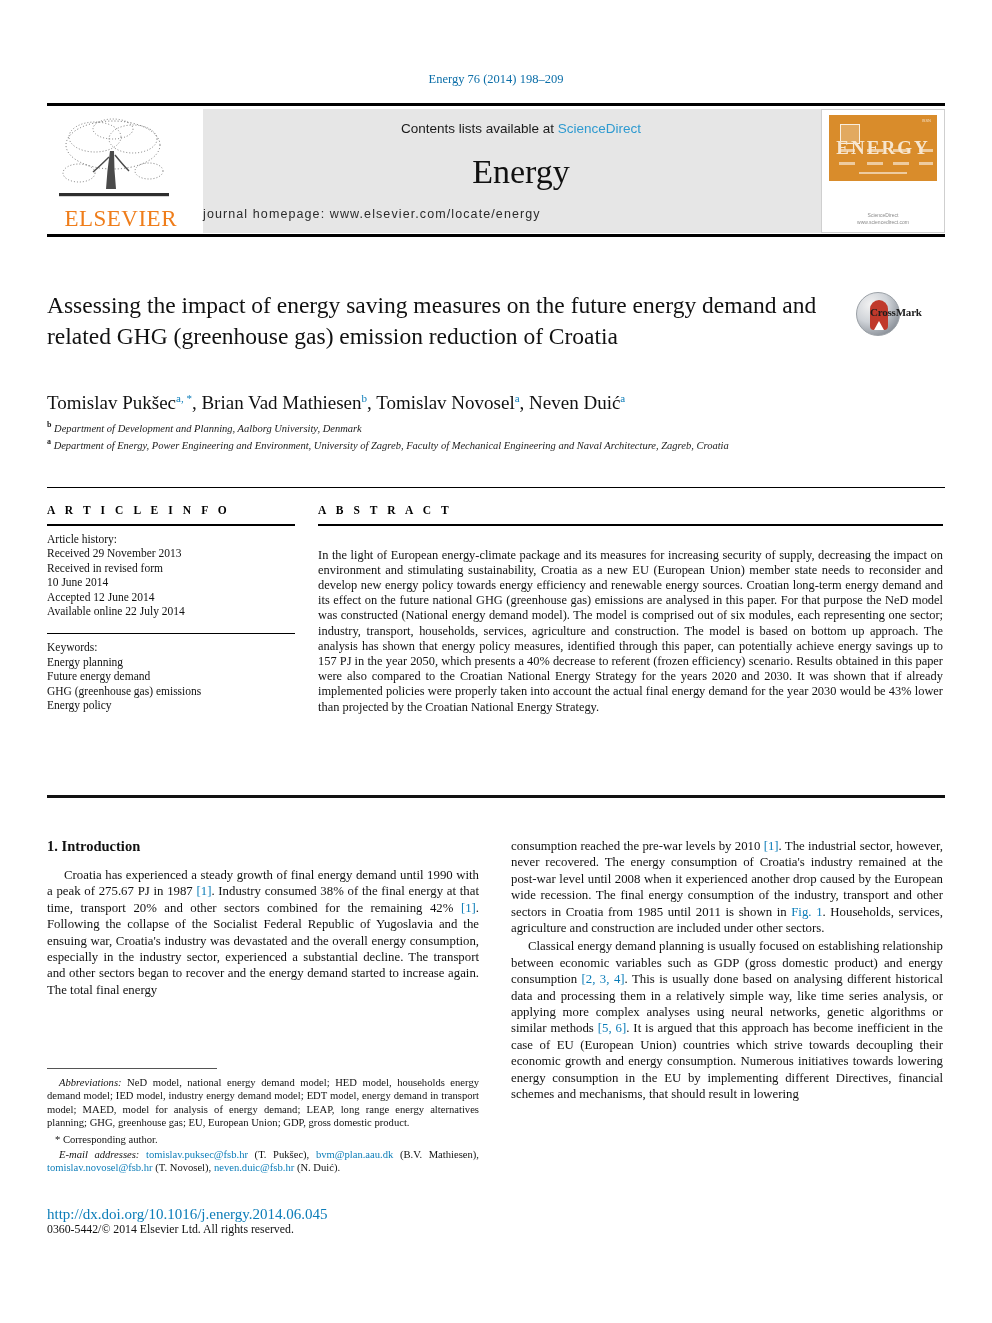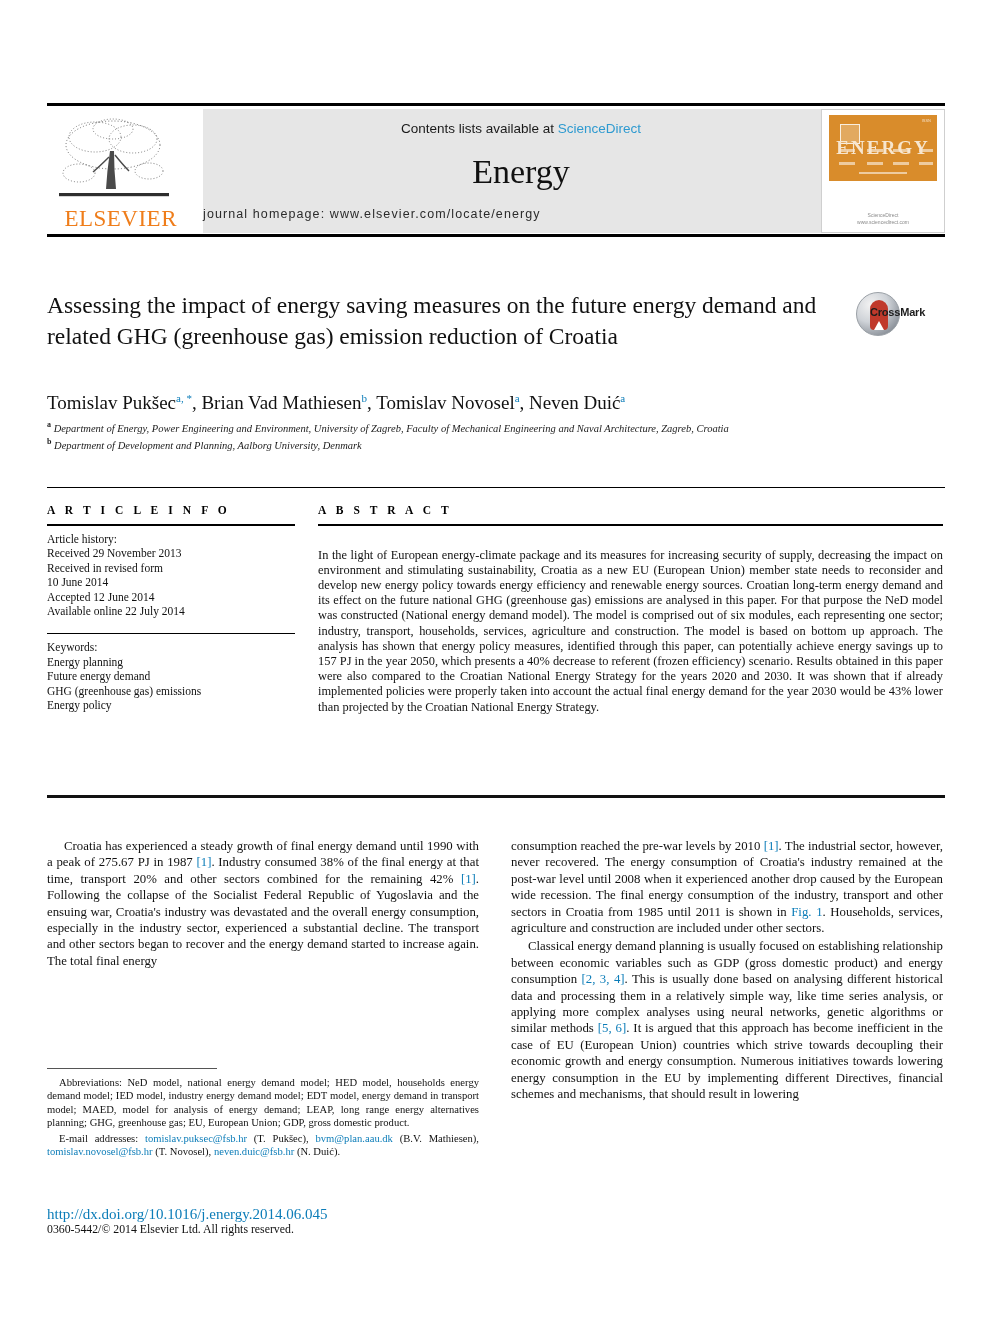--- a/index.html
+++ b/index.html
@@ -210,21 +210,21 @@
   .crossmark-notch {
     position: absolute;
     left: 17px; top: 28px;
     width: 10px; height: 9px;
     background: #ffffff;
     clip-path: polygon(50% 0%, 100% 100%, 0% 100%);
   }
   .crossmark-label {
     position: absolute;
     left: 14px; top: 14px;
-    font-family: Liberation Sans, sans-serif;
+    font-family: Liberation Serif, serif;
     font-size: 11px;
     font-weight: bold;
     color: #1c1c1c;
     letter-spacing: -0.2px;
   }
 
   
   .authors {
     position: absolute;
     left: 47px; top: 386px;
@@ -371,20 +371,21 @@
     position: absolute;
     left: 47px; top: 1076px;
     width: 432px;
     font-family: "Liberation Serif", serif;
     font-size: 10.6px;
     line-height: 13.4px;
     text-align: justify;
     color: #111;
   }
   .footnotes .abbr-label {
+    font-style: italic;
   }
   .fn-corr {
     text-indent: 8px;
     margin-top: 3px;
   }
   .fn-email {
     text-indent: 12px;
     margin-top: 2px;
   }
   .mail {
@@ -404,20 +405,21 @@
     font-family: "Liberation Serif", serif;
     font-size: 11.8px;
     color: #111;
   }
 </style>
 </head>
 <body>
 
 <div class="page">
 
+  <div class="journal-ref">Energy 76 (2014) 198–209</div>
 
   <div class="masthead">
     <div class="rule-top"></div>
 
     <div class="elsevier-block">
       <svg class="elsevier-tree" viewBox="0 0 118 92">
         <g fill="#3a3a3a">
           <ellipse cx="58" cy="30" rx="47" ry="24" fill="none" stroke="#4a4a4a" stroke-width="0.8" stroke-dasharray="1 2.2"></ellipse>
           <ellipse cx="40" cy="22" rx="26" ry="15" fill="none" stroke="#4a4a4a" stroke-width="0.7" stroke-dasharray="1 2"></ellipse>
           <ellipse cx="78" cy="24" rx="24" ry="14" fill="none" stroke="#4a4a4a" stroke-width="0.7" stroke-dasharray="1 2"></ellipse>
@@ -471,22 +473,22 @@
   </div>
 
   <div class="authors">
     <span>Tomislav Pukšec</span><span class="sup">a, *</span>,
     <span>Brian Vad Mathiesen</span><span class="sup">b</span>,
     <span>Tomislav Novosel</span><span class="sup">a</span>,
     <span>Neven Duić</span><span class="sup">a</span>
   </div>
 
   <div class="affiliations">
+    <div><span class="aff-mark">b</span> <span>Department of Development and Planning, Aalborg University, Denmark</span></div>
     <div><span class="aff-mark">a</span> <span>Department of Energy, Power Engineering and Environment, University of Zagreb, Faculty of Mechanical Engineering and Naval Architecture, Zagreb, Croatia</span></div>
-    <div><span class="aff-mark">b</span> <span>Department of Development and Planning, Aalborg University, Denmark</span></div>
   </div>
 
   <div class="band-rule-top"></div>
 
   <div class="info-col">
     <div class="sec-head">A R T I C L E    I N F O</div>
     <div class="info-rule"></div>
     <div class="info-body">
       <div class="it">Article history:</div>
       <div>Received 29 November 2013</div>
@@ -507,31 +509,33 @@
 
   <div class="abs-col">
     <div class="sec-head">A B S T R A C T</div>
     <div class="abs-rule"></div>
     <div class="abs-body">In the light of European energy-climate package and its measures for increasing security of supply, decreasing the impact on environment and stimulating sustainability, Croatia as a new EU (European Union) member state needs to reconsider and develop new energy policy towards energy efficiency and renewable energy sources. Croatian long-term energy demand and its effect on the future national GHG (greenhouse gas) emissions are analysed in this paper. For that purpose the NeD model was constructed (National energy demand model). The model is comprised out of six modules, each representing one sector; industry, transport, households, services, agriculture and construction. The model is based on bottom up approach. The analysis has shown that energy policy measures, identified through this paper, can potentially achieve energy savings up to 157 PJ in the year 2050, which presents a 40% decrease to referent (frozen efficiency) scenario. Results obtained in this paper were also compared to the Croatian National Energy Strategy for the years 2020 and 2030. It was shown that if already implemented policies were properly taken into account the actual final energy demand for the year 2030 would be 43% lower than projected by the Croatian National Energy Strategy.</div>
   </div>
 
   <div class="band-rule-bottom"></div>
 
   <div class="col-left">
+    <div class="h2">1. Introduction</div>
     <p class="para"><span>Croatia has experienced a steady growth of final energy demand until 1990 with a peak of 275.67 PJ in 1987 </span><span class="ref">[1]</span><span>. Industry consumed 38% of the final energy at that time, transport 20% and other sectors combined for the remaining 42% </span><span class="ref">[1]</span><span>. Following the collapse of the Socialist Federal Republic of Yugoslavia and the ensuing war, Croatia's industry was devastated and the overall energy consumption, especially in the industry sector, experienced a substantial decline. The transport and other sectors began to recover and the energy demand started to increase again. The total final energy</span></p>
   </div>
 
   <div class="col-right">
     <p class="para noindent"><span>consumption reached the pre-war levels by 2010 </span><span class="ref">[1]</span><span>. The industrial sector, however, never recovered. The energy consumption of Croatia's industry remained at the post-war level until 2008 when it experienced another drop caused by the European wide recession. The final energy consumption of the industry, transport and other sectors in Croatia from 1985 until 2011 is shown in </span><span class="ref">Fig. 1</span><span>. Households, services, agriculture and construction are included under other sectors.</span></p>
     <p class="para"><span>Classical energy demand planning is usually focused on establishing relationship between economic variables such as GDP (gross domestic product) and energy consumption </span><span class="ref">[2, 3, 4]</span><span>. This is usually done based on analysing different historical data and processing them in a relatively simple way, like time series analysis, or applying more complex analyses using neural networks, genetic algorithms or similar methods </span><span class="ref">[5, 6]</span><span>. It is argued that this approach has become inefficient in the case of EU (European Union) countries which strive towards decoupling their economic growth and energy consumption. Numerous initiatives towards lowering energy consumption in the EU by implementing different Directives, financial schemes and mechanisms, that should result in lowering</span></p>
   </div>
 
   <div class="footnote-rule"></div>
   <div class="footnotes">
     <div style="text-indent:12px;"><span class="abbr-label">Abbreviations:</span><span> NeD model, national energy demand model; HED model, households energy demand model; IED model, industry energy demand model; EDT model, energy demand in transport model; MAED, model for analysis of energy demand; LEAP, long range energy alternatives planning; GHG, greenhouse gas; EU, European Union; GDP, gross domestic product.</span></div>
+    <div class="fn-corr"><span>*</span> <span>Corresponding author.</span></div>
     <div class="fn-email"><span class="abbr-label">E-mail addresses:</span>
       <span class="mail">tomislav.puksec@fsb.hr</span><span> (T. Pukšec), </span><span class="mail">bvm@plan.aau.dk</span><span> (B.V. Mathiesen), </span><span class="mail">tomislav.novosel@fsb.hr</span><span> (T. Novosel), </span><span class="mail">neven.duic@fsb.hr</span><span> (N. Duić).</span>
     </div>
   </div>
 
   <div class="doi-line">http://dx.doi.org/10.1016/j.energy.2014.06.045</div>
   <div class="issn-line">0360-5442/© 2014 Elsevier Ltd. All rights reserved.</div>
 
 </div>
 

